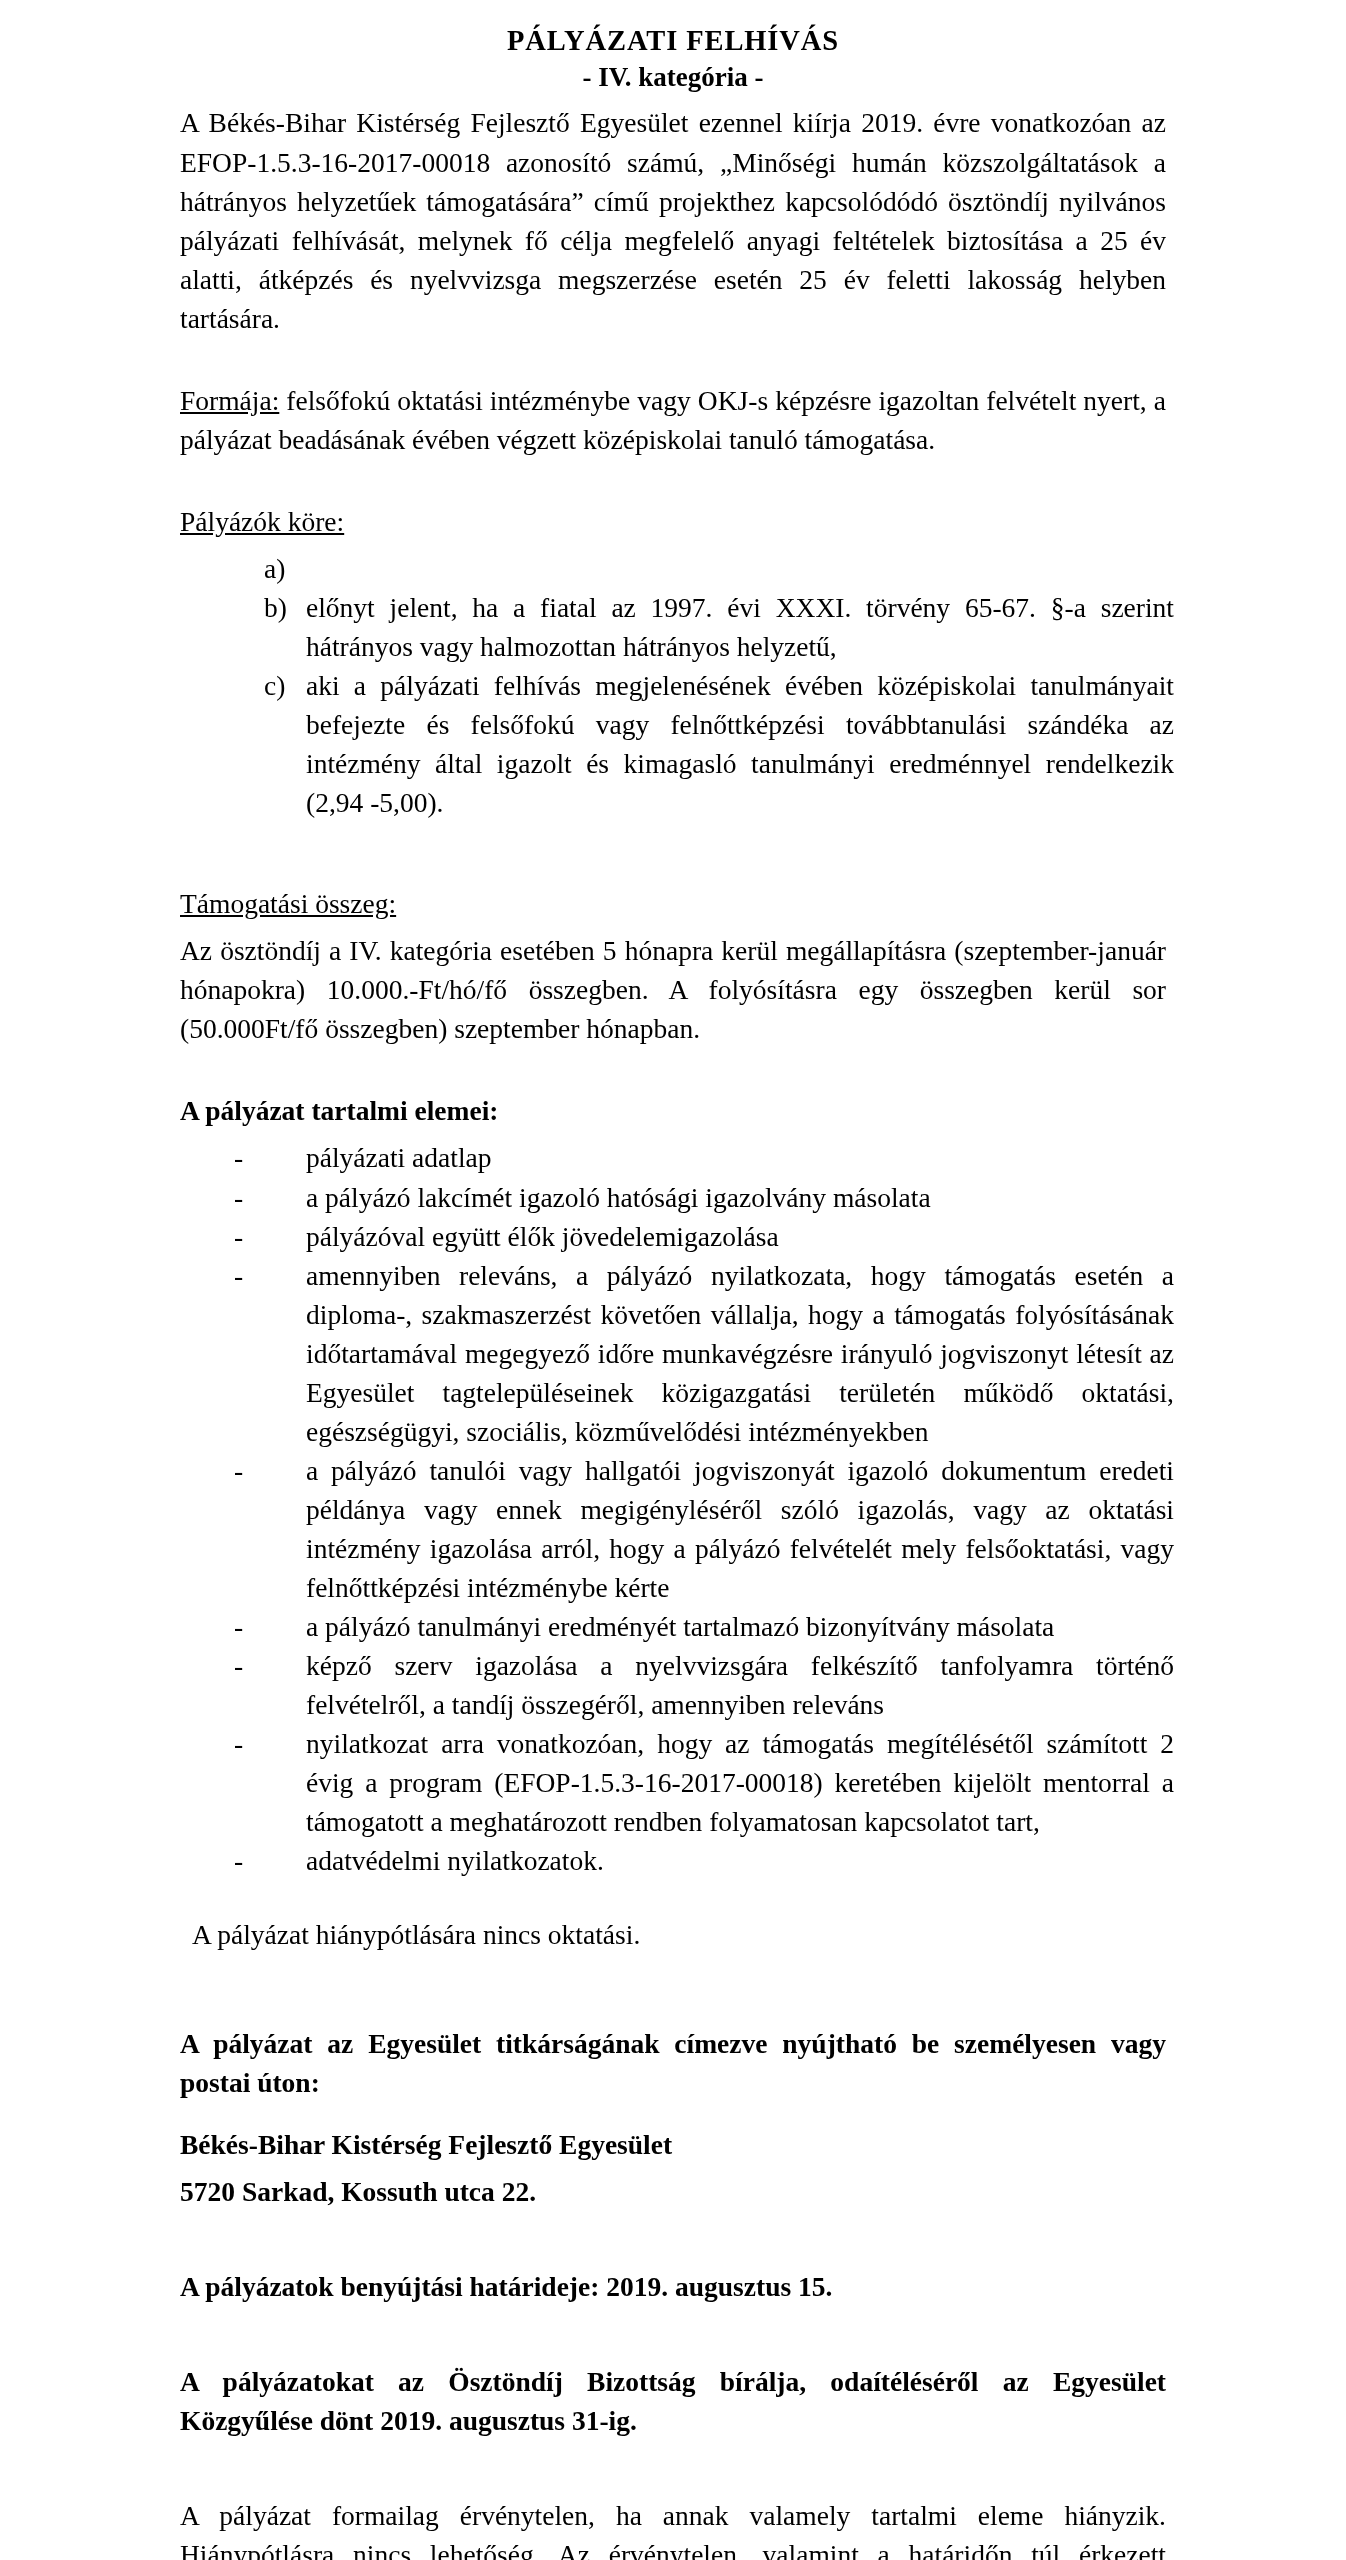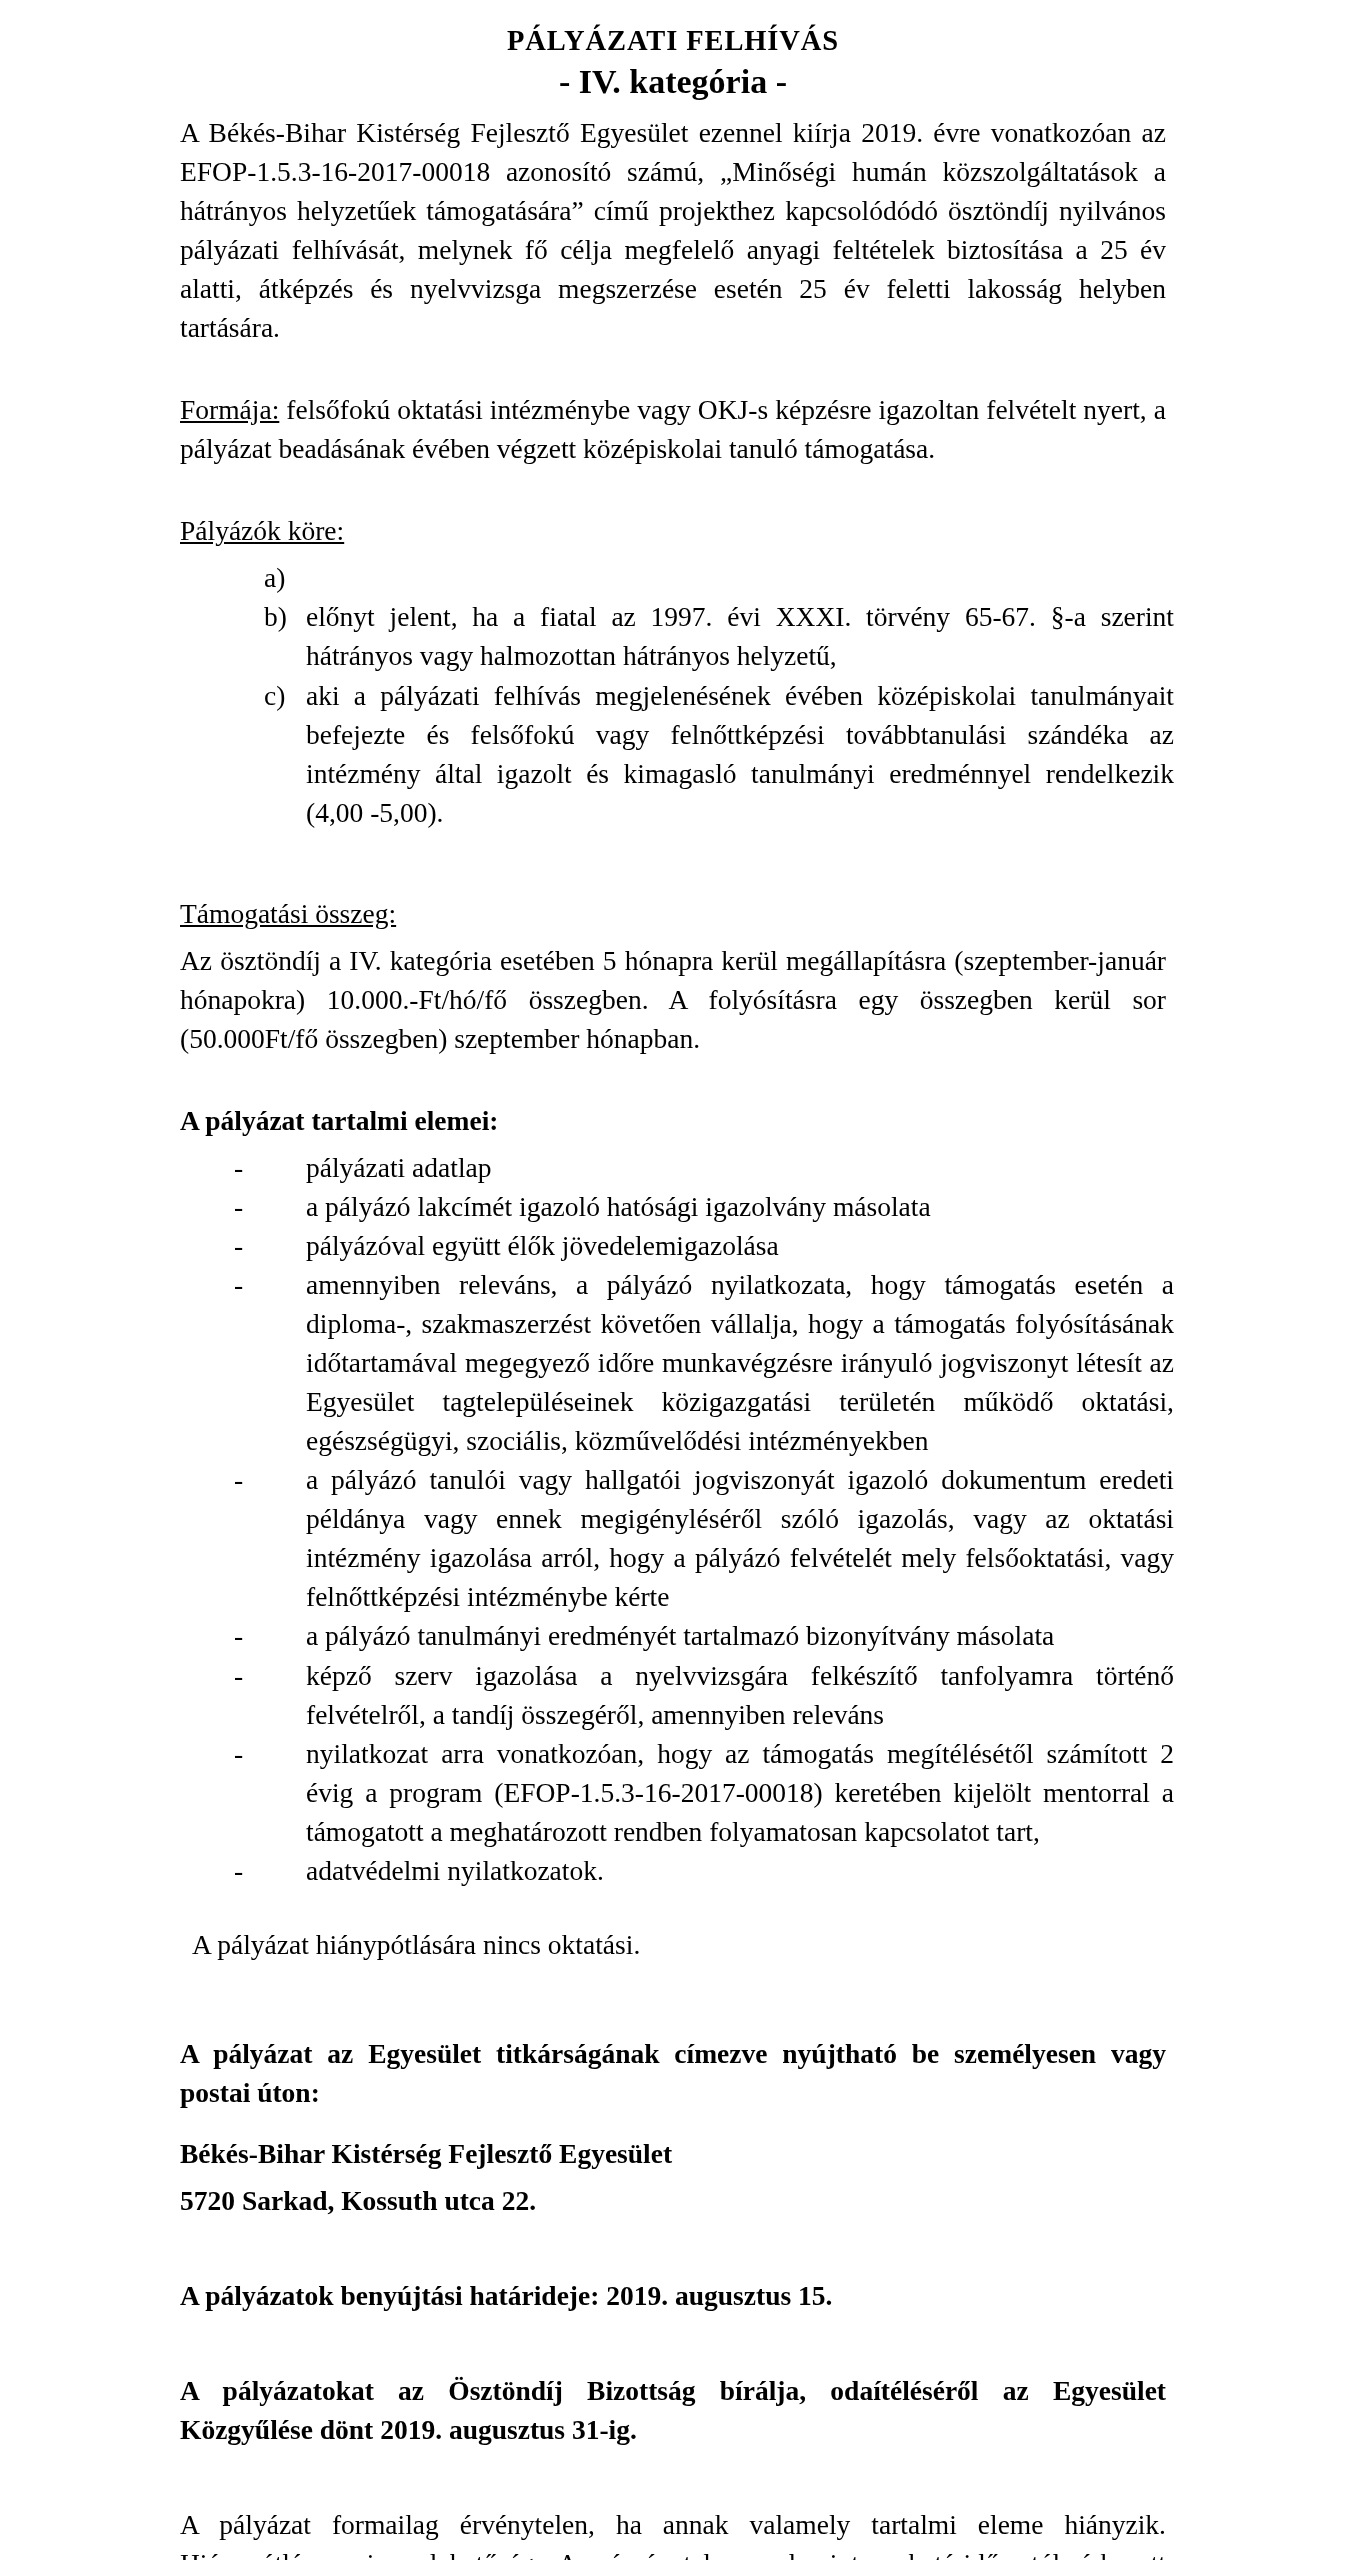--- a/index.html
+++ b/index.html
@@ -33,21 +33,21 @@
     text-align: center;
     margin-top: 4px;
   }
   .doc-title {
     font-size: 28.5px;
     font-weight: bold;
     letter-spacing: 0.9px;
     line-height: 1.3;
   }
   .doc-subtitle {
-    font-size: 34px;
+    font-size: 27px;
     font-weight: bold;
     line-height: 1.35;
   }
 
   
   p.para {
     margin: 8px;
     text-align: justify;
     text-indent: 0;
   }
@@ -149,21 +149,21 @@
     <ul class="abc-list">
       <li>
         <span class="abc-marker">a)</span>
       </li>
       <li>
         <span class="abc-marker">b)</span>
         <span class="abc-body" style="text-align-last:left;">előnyt jelent, ha a fiatal az 1997. évi XXXI. törvény 65-67. §-a szerint hátrányos vagy halmozottan hátrányos helyzetű,</span>
       </li>
       <li>
         <span class="abc-marker">c)</span>
-        <span class="abc-body" style="text-align-last:left;">aki a pályázati felhívás megjelenésének évében középiskolai tanulmányait befejezte és felsőfokú vagy felnőttképzési továbbtanulási szándéka az intézmény által igazolt és kimagasló tanulmányi eredménnyel rendelkezik (4,00 -5,00).</span>
+        <span class="abc-body" style="text-align-last:left;">aki a pályázati felhívás megjelenésének évében középiskolai tanulmányait befejezte és felsőfokú vagy felnőttképzési továbbtanulási szándéka az intézmény által igazolt és kimagasló tanulmányi eredménnyel rendelkezik (2,94 -5,00).</span>
       </li>
     </ul>
 
     <div class="gap-md"></div>
 
 
     <div class="gap-md"></div>
 
     <p class="para"><span class="u-head">Támogatási összeg:</span></p>
     <p class="para justify-all" style="text-align-last:left;">Az ösztöndíj a IV. kategória esetében 5 hónapra kerül megállapításra (szeptember-január hónapokra) 10.000.-Ft/hó/fő összegben. A folyósításra egy összegben kerül sor (50.000Ft/fő összegben) szeptember hónapban.</p>

